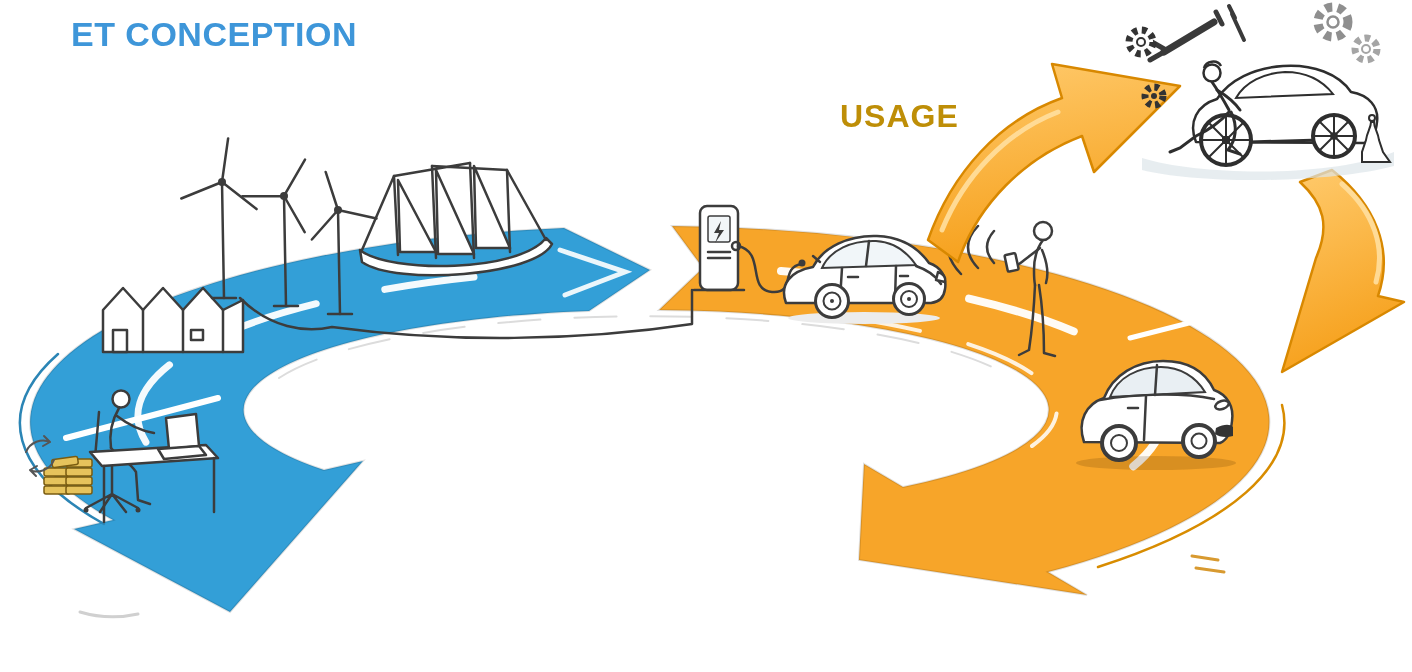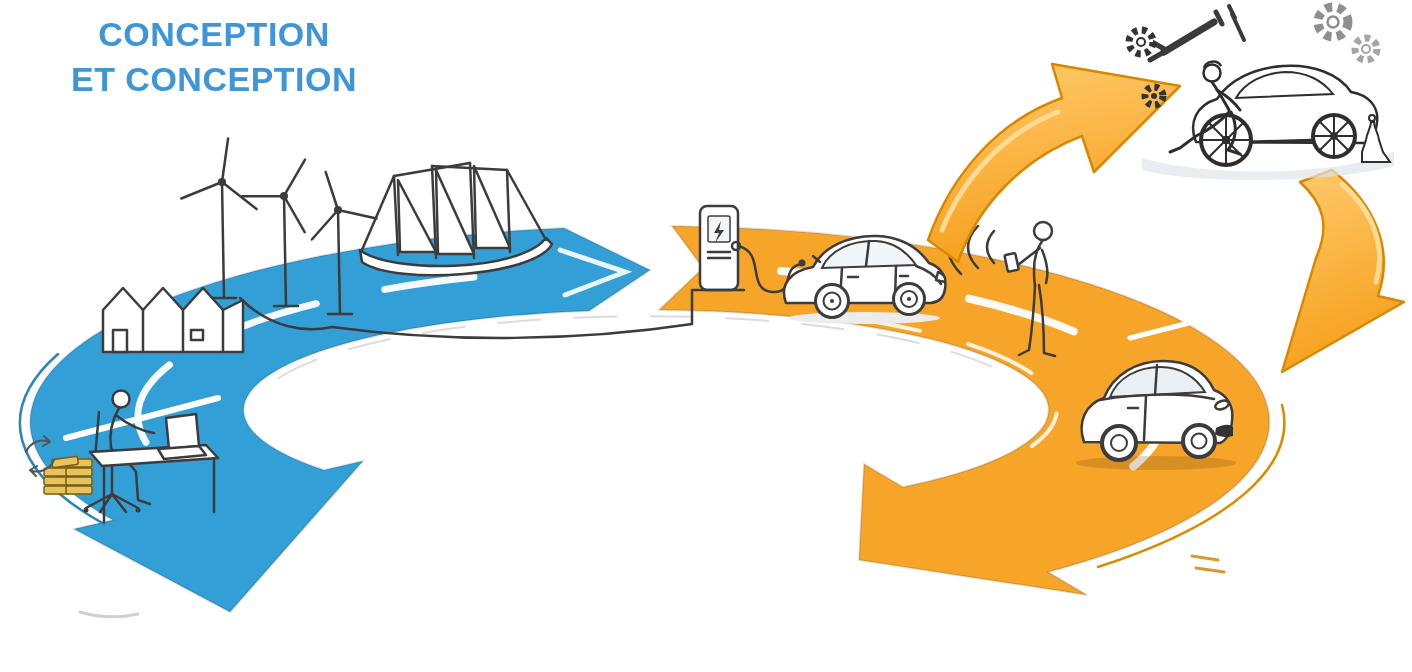--- a/index.html
+++ b/index.html
@@ -267,17 +267,17 @@
       </g>
 
       <g>
         <path d="M 1362 162 L 1390 162 L 1383 152 L 1379 140 C 1378 132 1374 128 1374 122 L 1371 122 C 1371 128 1367 132 1366 140 L 1362 152 Z" fill="#fff" stroke="#2E2E2E" stroke-width="2"></path>
         <circle cx="1372" cy="118" r="3" fill="none" stroke="#2E2E2E" stroke-width="2"></circle>
       </g>
     </g>
   </svg>
 
   <div class="phase-title">
-    <div>CONCEPTION</div>
     <div>ET CONCEPTION</div>
   </div>
+  <div class="usage-title">USAGE</div>
 
 </div>
 
 </body></html>

